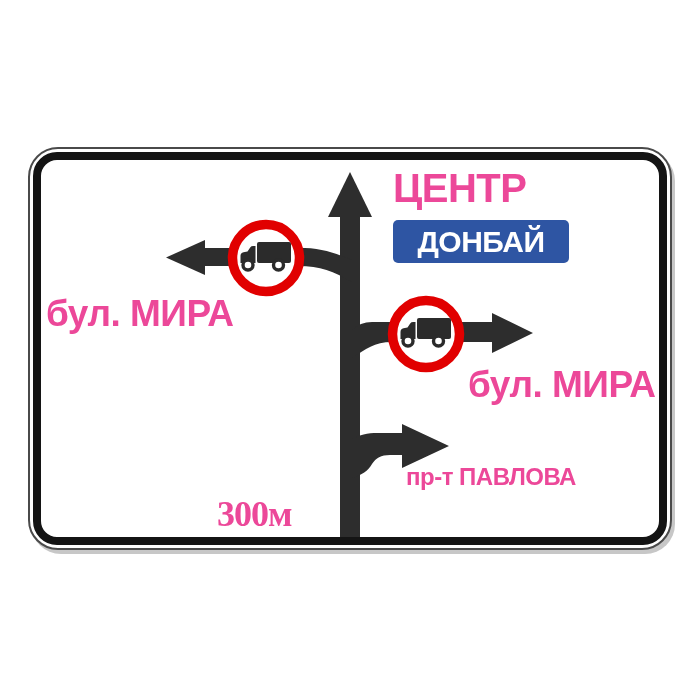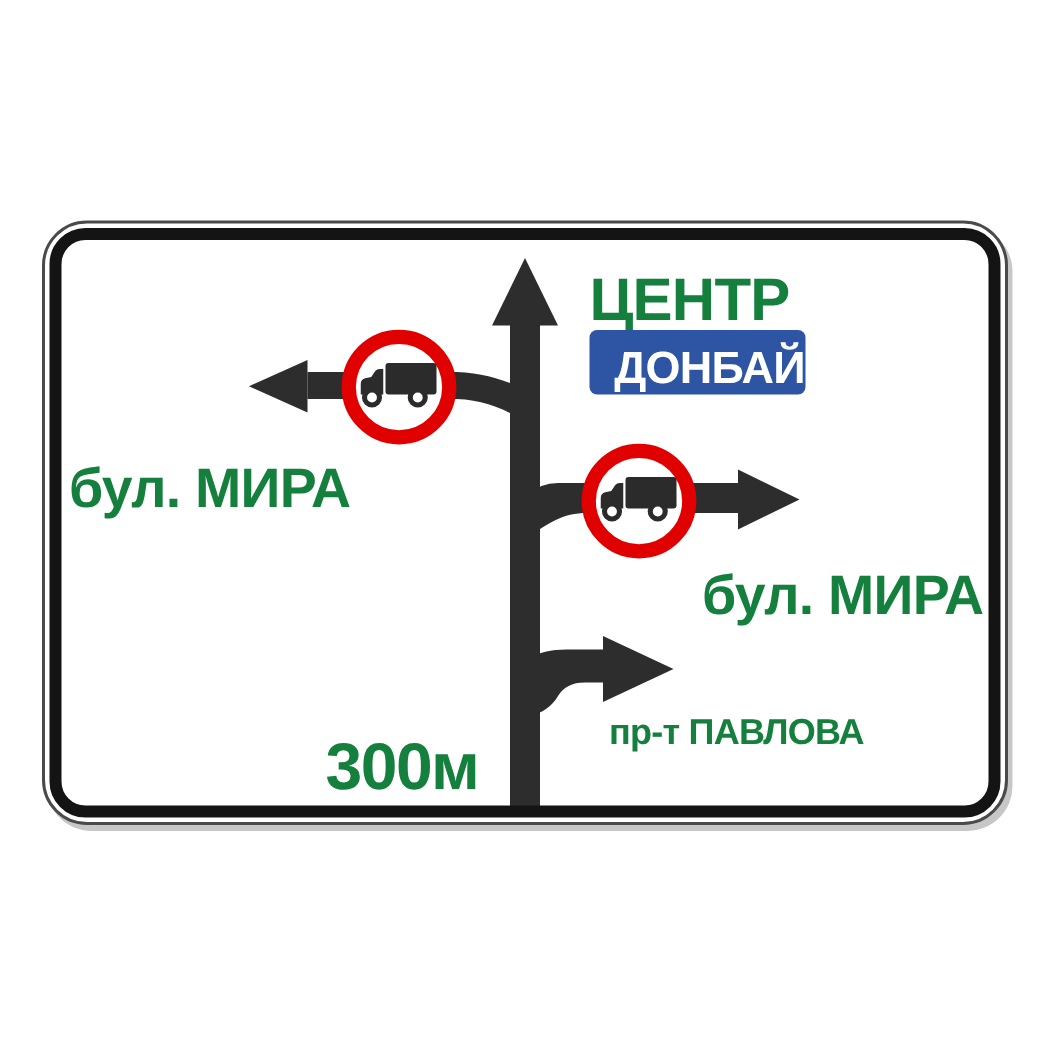--- a/index.html
+++ b/index.html
@@ -15,33 +15,33 @@
   }
   .sign-border{
     position:absolute;left:33px;top:152px;width:634px;height:393px;
     border:8px solid #141414;border-radius:24px;box-sizing:border-box;z-index:3;
     pointer-events:none;
   }
   .junction-svg{
     position:absolute;left:0;top:0;width:700px;height:700px;z-index:2;
   }
   .label{
-    position:absolute;z-index:4;color:#15803d;font-weight:700;
-    letter-spacing:-0.5px;white-space:nowrap;line-height:1.05;margin-top:12px;
+    position:absolute;z-index:4;color:#ec4899;font-weight:700;
+    letter-spacing:-0.5px;white-space:nowrap;line-height:1.05;
   }
   .label-centr{left:393px;top:167px;font-size:40px;}
   .badge{
-    position:absolute;z-index:4;left:393px;top:220px;width:128px;height:43px;
-    background:#2E55A3;border-radius:5px;display:flex;align-items:flex-end;justify-content:center;padding-left:16px;
+    position:absolute;z-index:4;left:393px;top:220px;width:176px;height:43px;
+    background:#2E55A3;border-radius:5px;display:flex;align-items:center;justify-content:center;
   }
   .badge span{color:#ffffff;font-weight:700;font-size:30px;letter-spacing:-0.5px;white-space:nowrap;}
   .label-mira-left{left:46px;top:295px;font-size:37px;}
   .label-mira-right{left:468px;top:366px;font-size:37px;}
   .label-pavlova{left:406px;top:464px;font-size:24px;}
-  .label-distance{left:217px;top:477px;font-size:44px;letter-spacing:-1px;}
+  .label-distance{left:217px;top:496px;font-size:36px;letter-spacing:-1px;font-family:Liberation Serif, serif;}
 </style>
 </head>
 <body>
 
 <div class="sign-plate"></div>
 
 <svg class="junction-svg" viewBox="0 0 700 700" aria-hidden="true">
   <defs>
     <g id="noTruck">
       <circle r="33.5" fill="#ffffff" stroke="#E10000" stroke-width="9.5"></circle>

